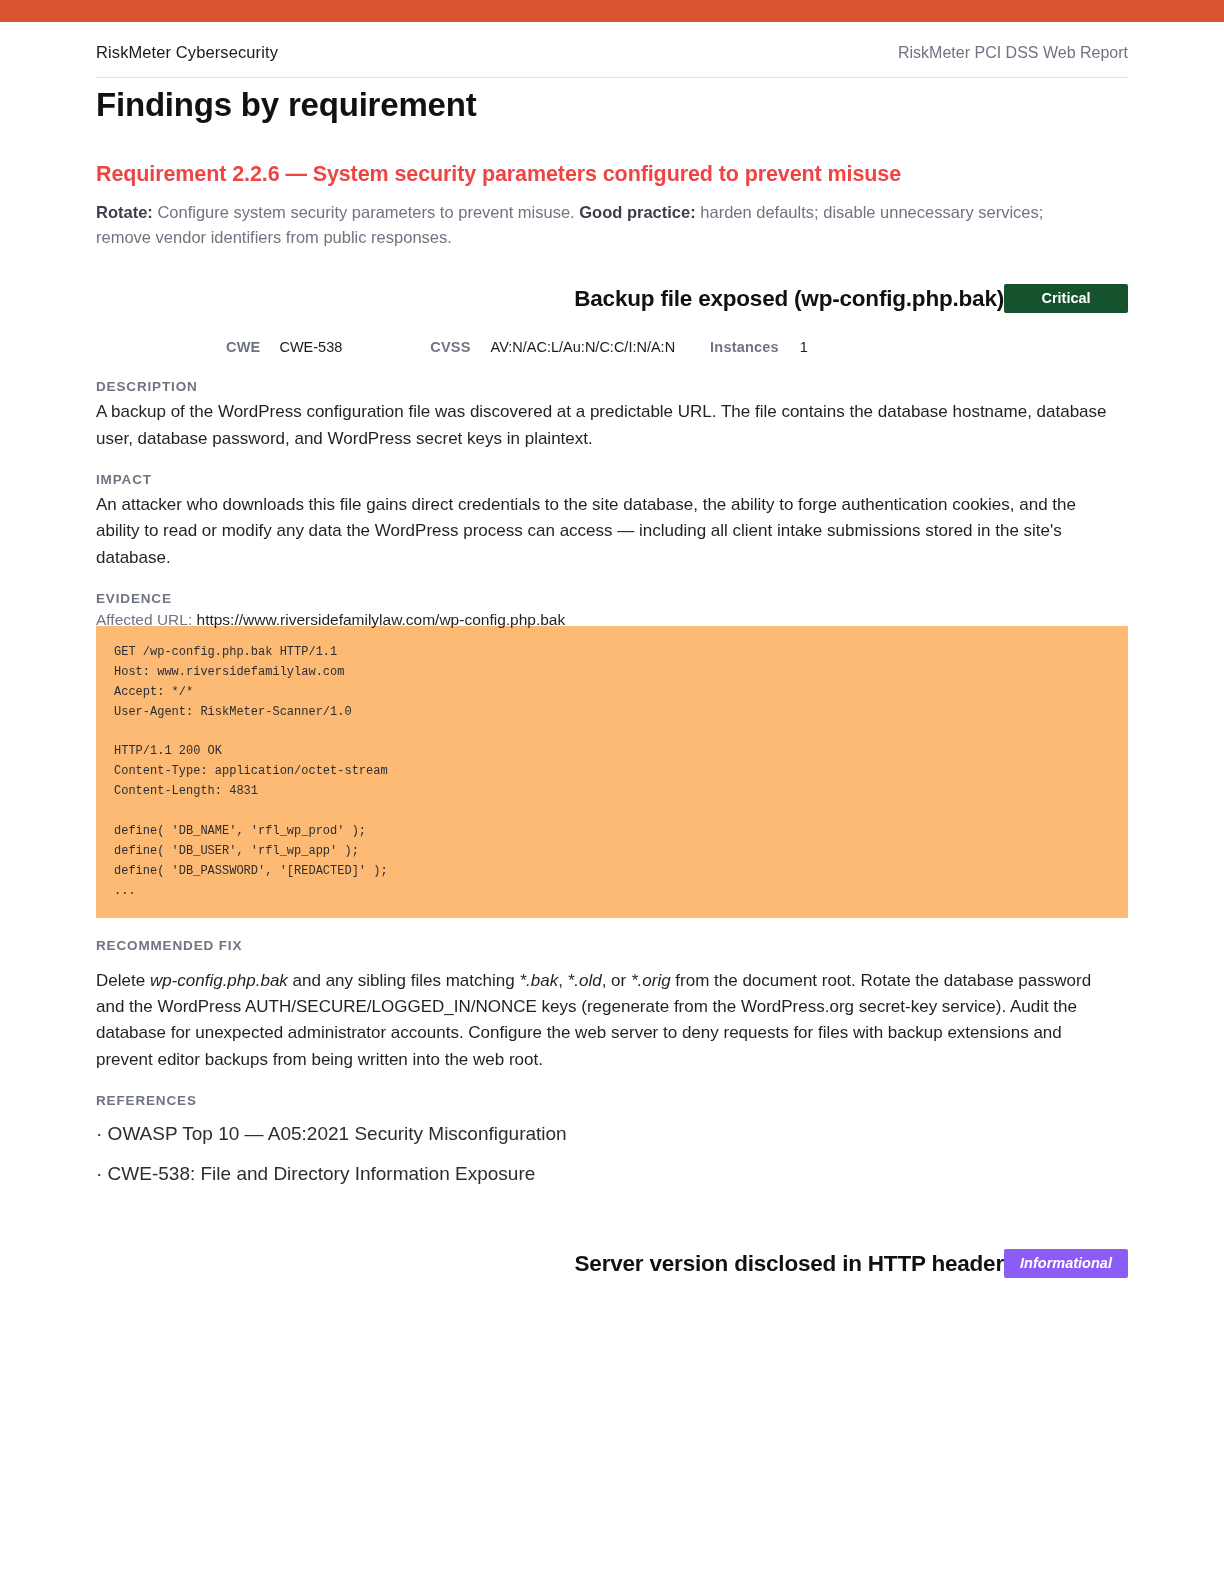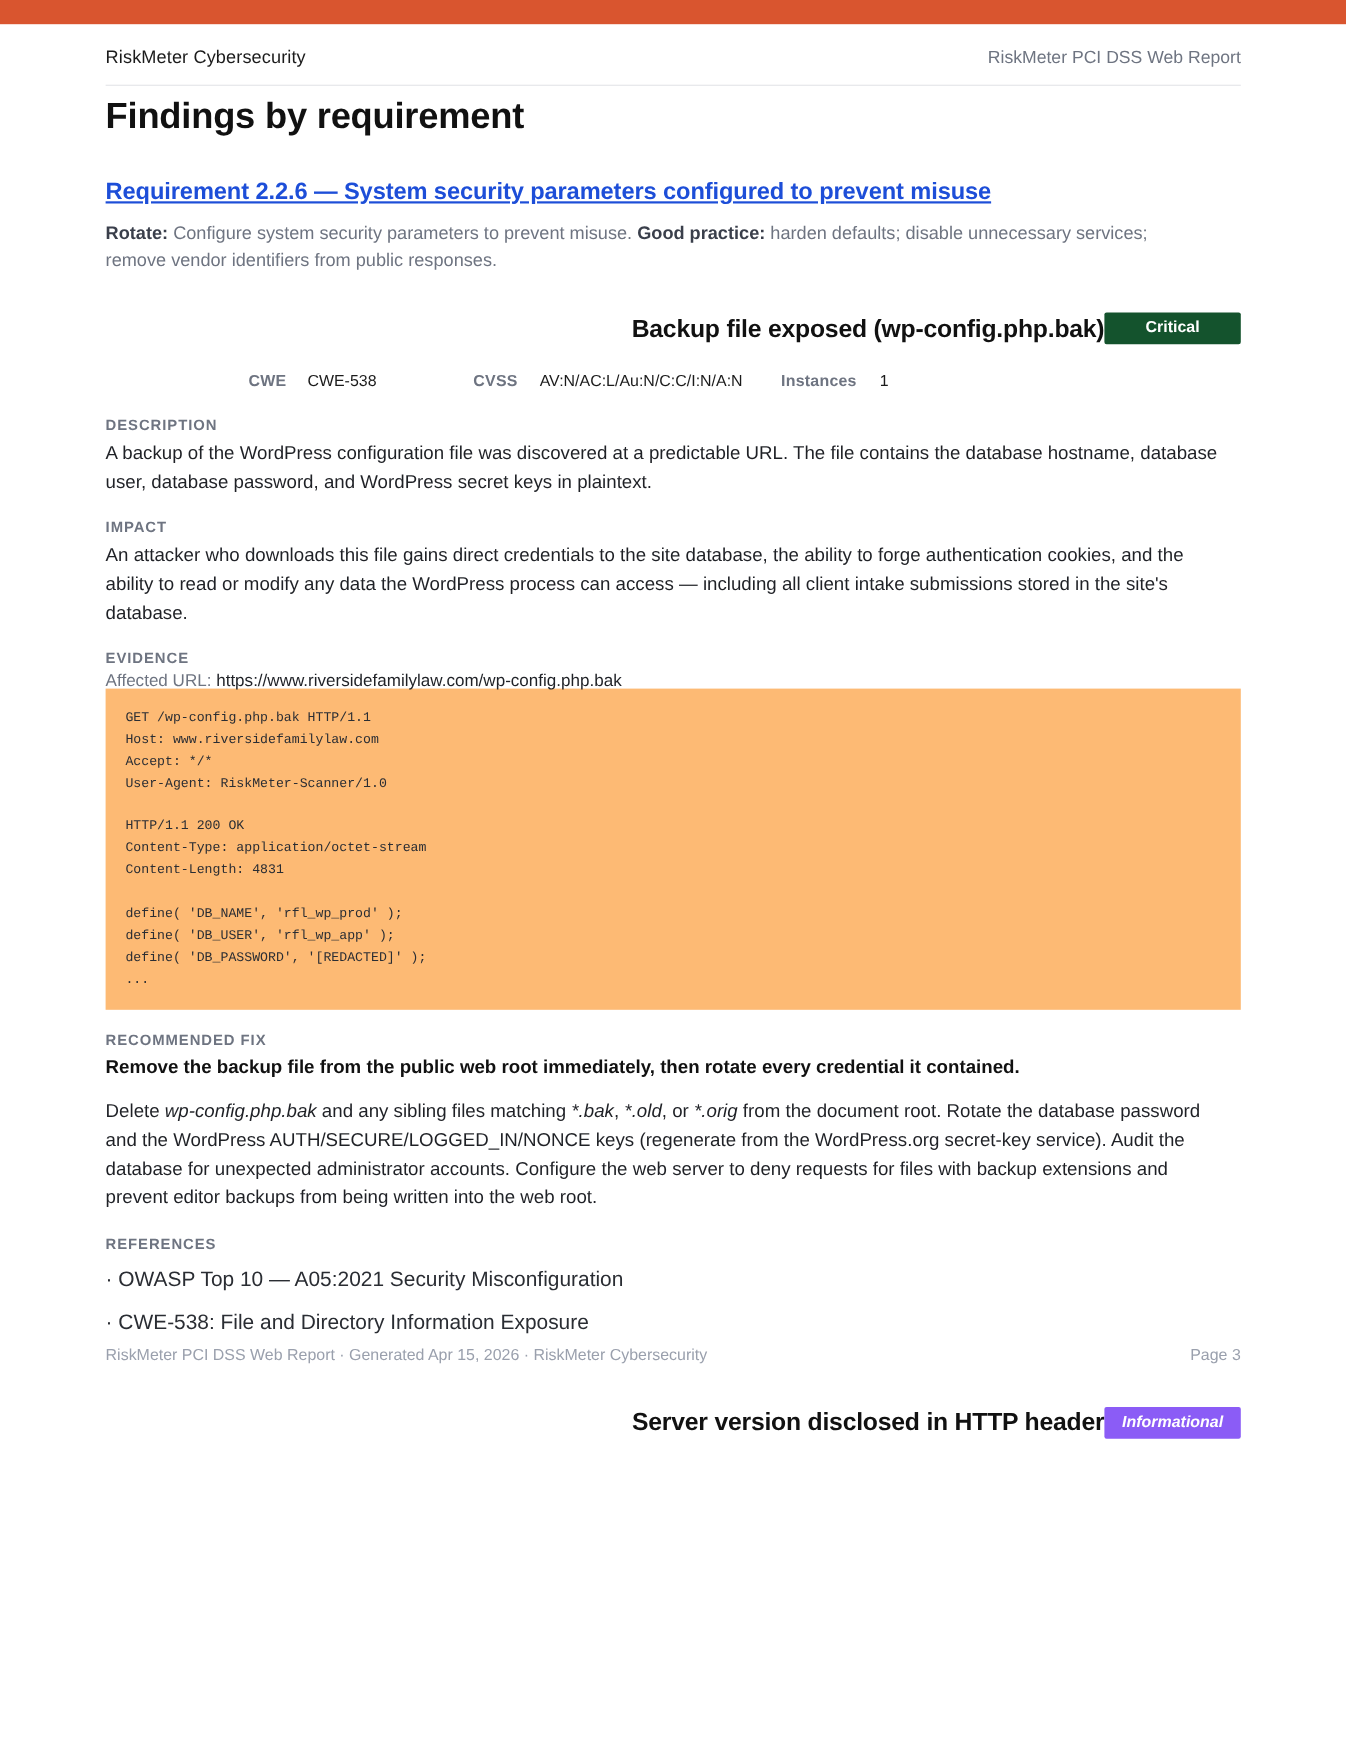--- a/index.html
+++ b/index.html
@@ -87,23 +87,22 @@
     margin: 8px 0 0 0;
     letter-spacing: -.2px;
     color: #111111;
   }
 
   
   .req-title {
     font-size: 21.5px;
     font-weight: bold;
     margin: 38px 0 0 0;
-    color: #1d4ed8;
+    color: #ef4444;
     letter-spacing: -.1px;
-    text-decoration: underline;
   }
   .req-purpose {
     font-size: 16.5px;
     line-height: 1.52;
     color: #6e7481;
     margin: 13px 0 0 0;
     max-width: 975px;
   }
   .req-purpose b {
     color: #3a3f4b;
@@ -304,36 +303,31 @@
 HTTP/1.1 200 OK
 Content-Type: application/octet-stream
 Content-Length: 4831
 
 define( 'DB_NAME', 'rfl_wp_prod' );
 define( 'DB_USER', 'rfl_wp_app' );
 define( 'DB_PASSWORD', '[REDACTED]' );
 ...</div>
 
     <div class="sec-label tight">RECOMMENDED FIX</div>
-    <div class="fix-head">Remove the backup file from the public web root immediately, then rotate every credential it contained.</div>
     <p class="fix-body">
       <span>Delete </span><i>wp-config.php.bak</i><span> and any sibling files matching </span><i>*.bak</i><span>, </span><i>*.old</i><span>, or </span><i>*.orig</i><span> from the document root. Rotate the database password and the WordPress AUTH/SECURE/LOGGED_IN/NONCE keys (regenerate from the WordPress.org secret-key service). Audit the database for unexpected administrator accounts. Configure the web server to deny requests for files with backup extensions and prevent editor backups from being written into the web root.</span>
     </p>
 
     <div class="sec-label tight">REFERENCES</div>
     <div class="ref-item">· OWASP Top 10 — A05:2021 Security Misconfiguration</div>
     <div class="ref-item">· CWE-538: File and Directory Information Exposure</div>
 
   </div>
 
   <div class="finding finding-next">
     <div class="finding-head">
       <div class="finding-name">Server version disclosed in HTTP header</div>
       <div class="sev-badge sev-info">Informational</div>
     </div>
   </div>
 
-  <div class="footer">
-    <div>RiskMeter PCI DSS Web Report  ·  Generated Apr 15, 2026  ·  RiskMeter Cybersecurity</div>
-    <div>Page 3</div>
-  </div>
 
 </div>
 
 </body></html>

